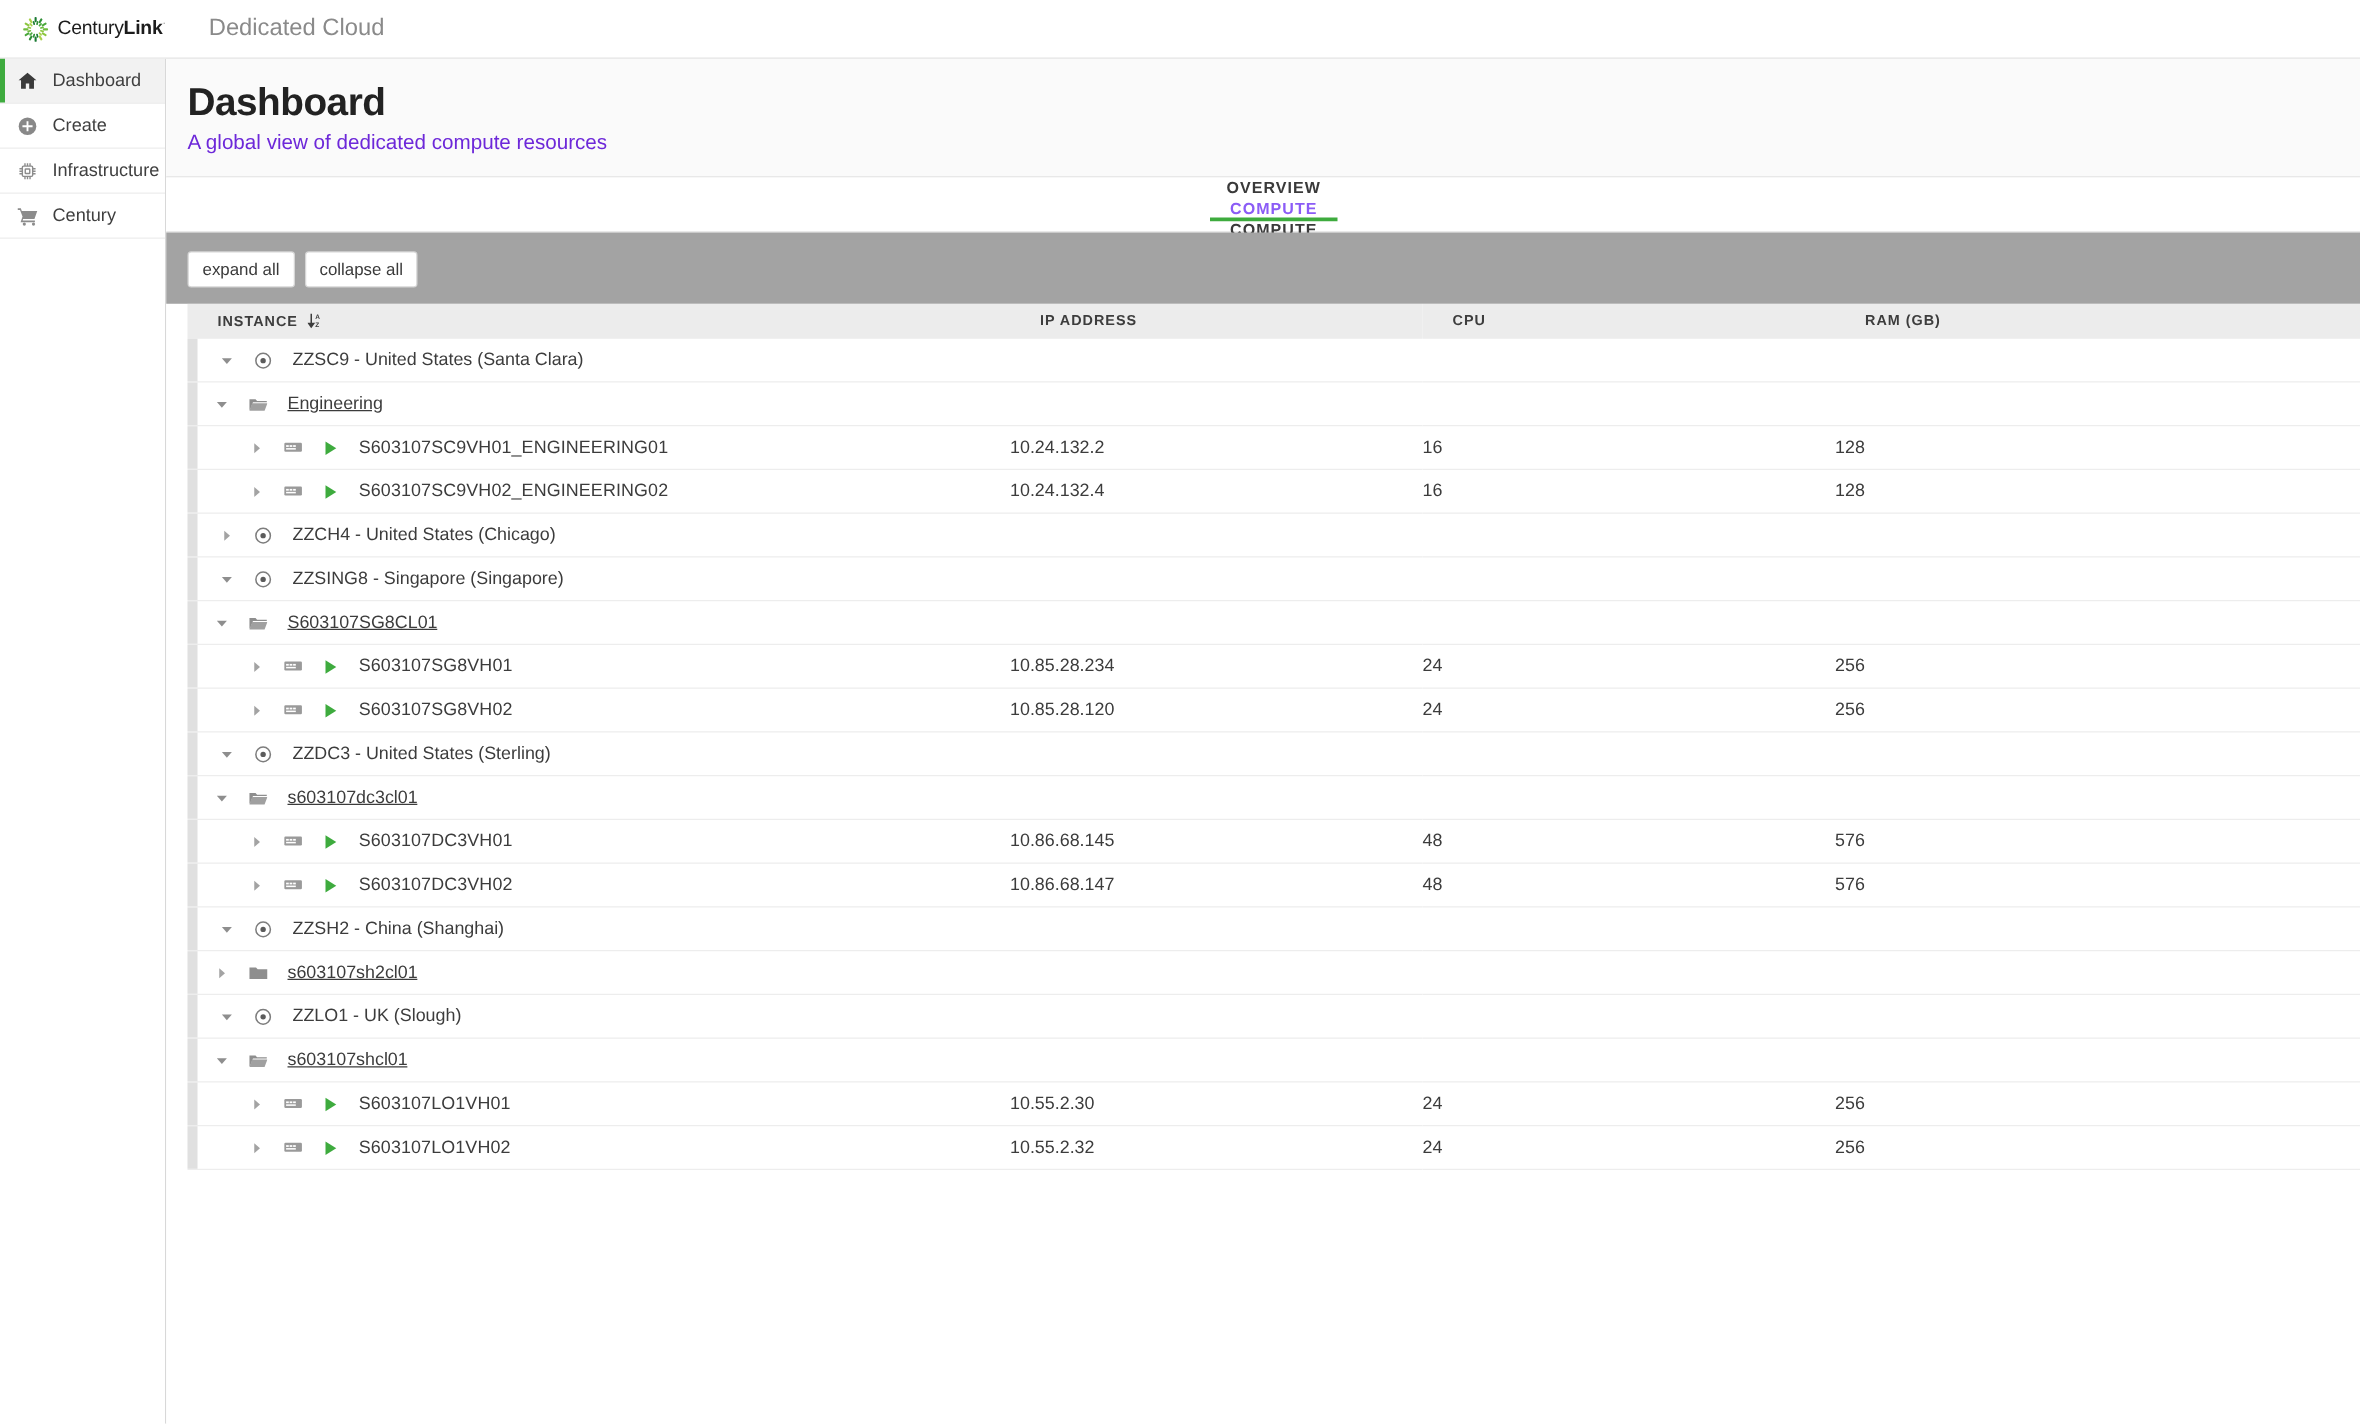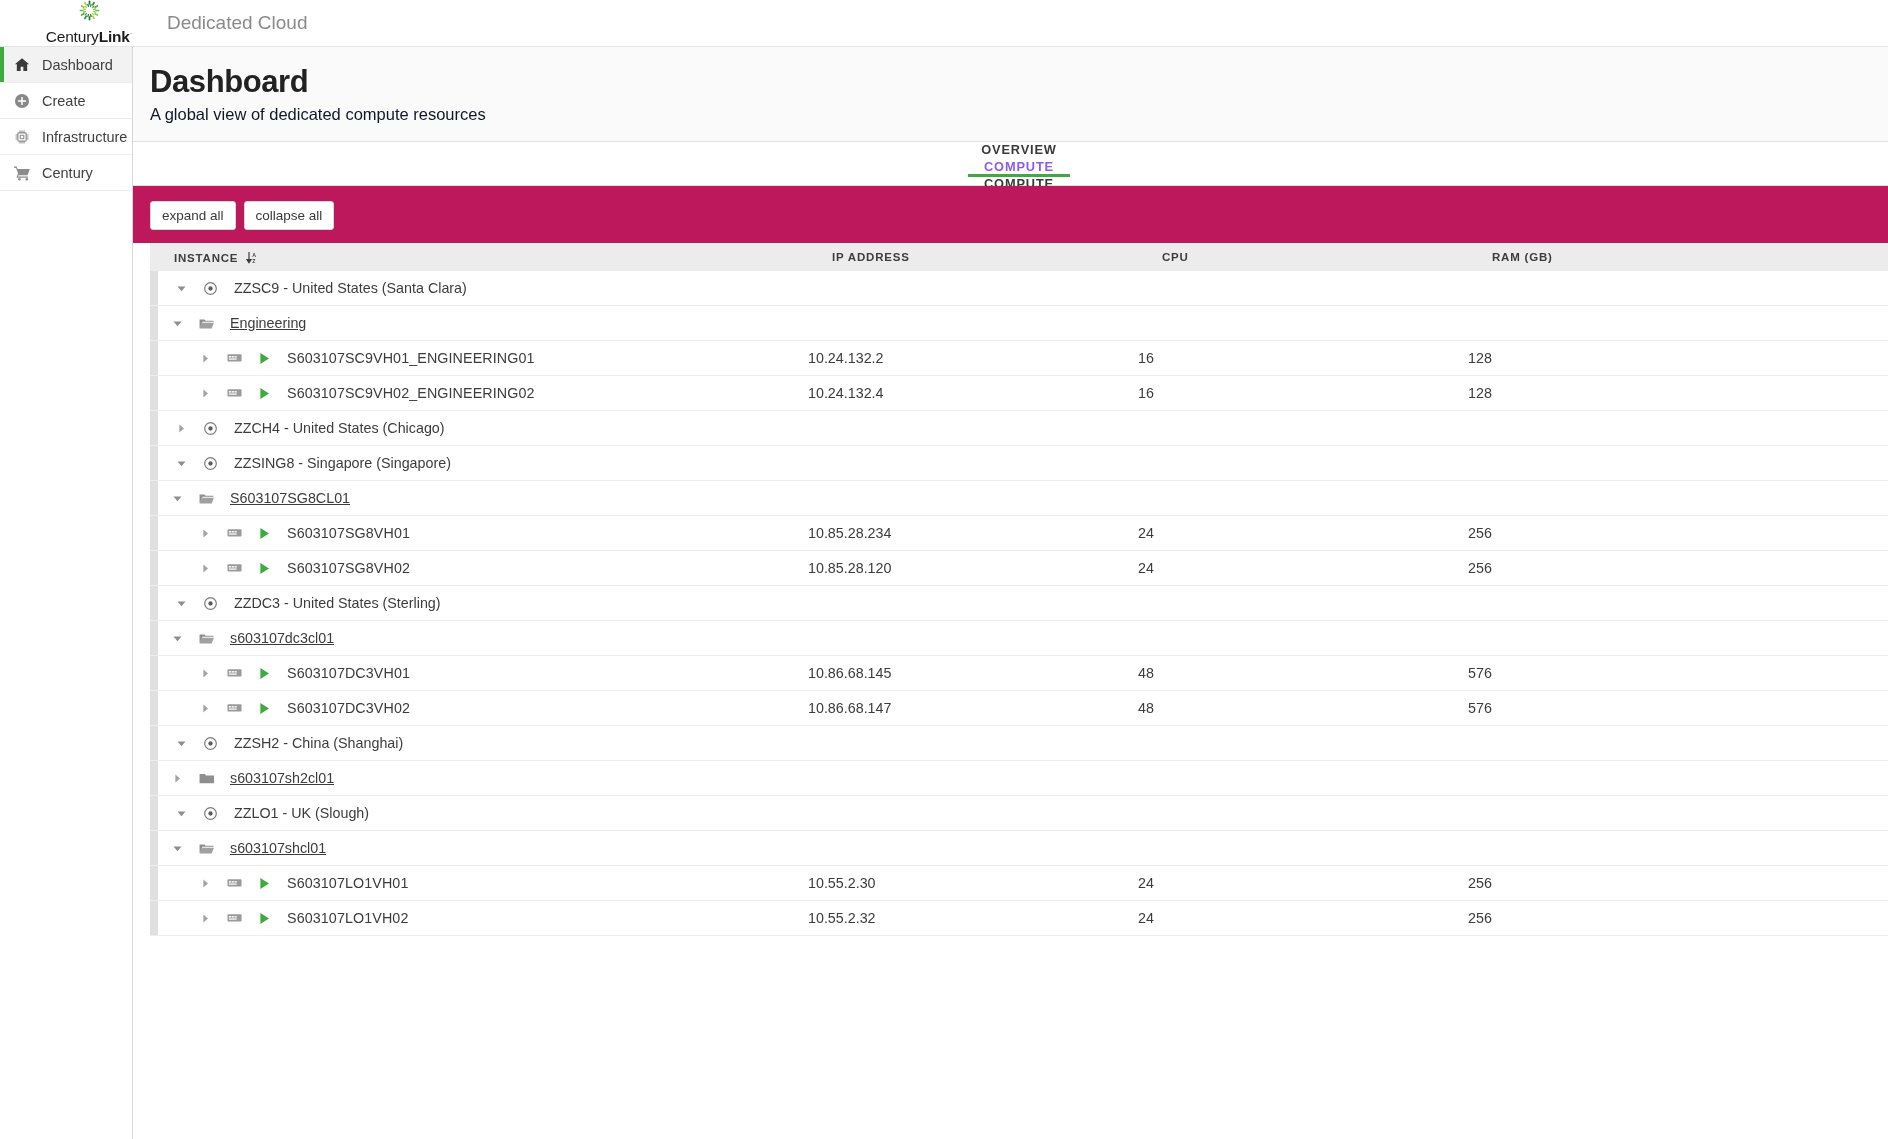--- a/index.html
+++ b/index.html
@@ -19,21 +19,20 @@
     background: #ffffff;
     border-bottom: 1px solid #e4e4e4;
     position: relative;
   }
   .logo-wrap {
     width: 160px;
     display: flex;
     align-items: center;
     gap: 7px;
     padding-left: 18px;
-    flex-direction: column;
   }
   .logo-mark { width: 21px; height: 21px; display:block; }
   .logo-text {
     font-size: 15.5px;
     letter-spacing: -0.2px;
     color: #1c1c1c;
     white-space: nowrap;
   }
   .logo-text b { font-weight: 700; }
   .logo-text span.reg { font-size: 8px; vertical-align: super; color:#6f6f6f; }
@@ -90,21 +89,21 @@
   }
   .page-title {
     font-size: 31px;
     font-weight: 700;
     color: #222;
     letter-spacing: -0.4px;
     line-height: 38px;
   }
   .page-sub {
     font-size: 16.5px;
-    color: #0f172a;
+    color: #6d28d9;
     margin-top: 4px;
   }
 
   .tabs {
     display: flex;
     gap: 0;
     padding-left: 17px;
     border-bottom: 1px solid #e2e2e2;
     background: #fff;
     height: 44px;
@@ -122,21 +121,21 @@
     cursor: pointer;
     border-bottom: 3px solid transparent;
     margin-bottom: -1px;
   }
   .tab.active { color: #8b5cf6; border-bottom-color: #3eab3e; }
 
   .toolbar {
     padding: 15px 0 13px 17px;
     display: flex;
     gap: 8px;
-    background: #be185d;
+    background: #a3a3a3;
   }
   .tbtn {
     border: 1px solid #d6d6d6;
     background: #fff;
     border-radius: 3px;
     font-size: 13.5px;
     color: #3a3a3a;
     padding: 5px 11px;
     cursor: pointer;
     font-family: "Liberation Sans", sans-serif;

